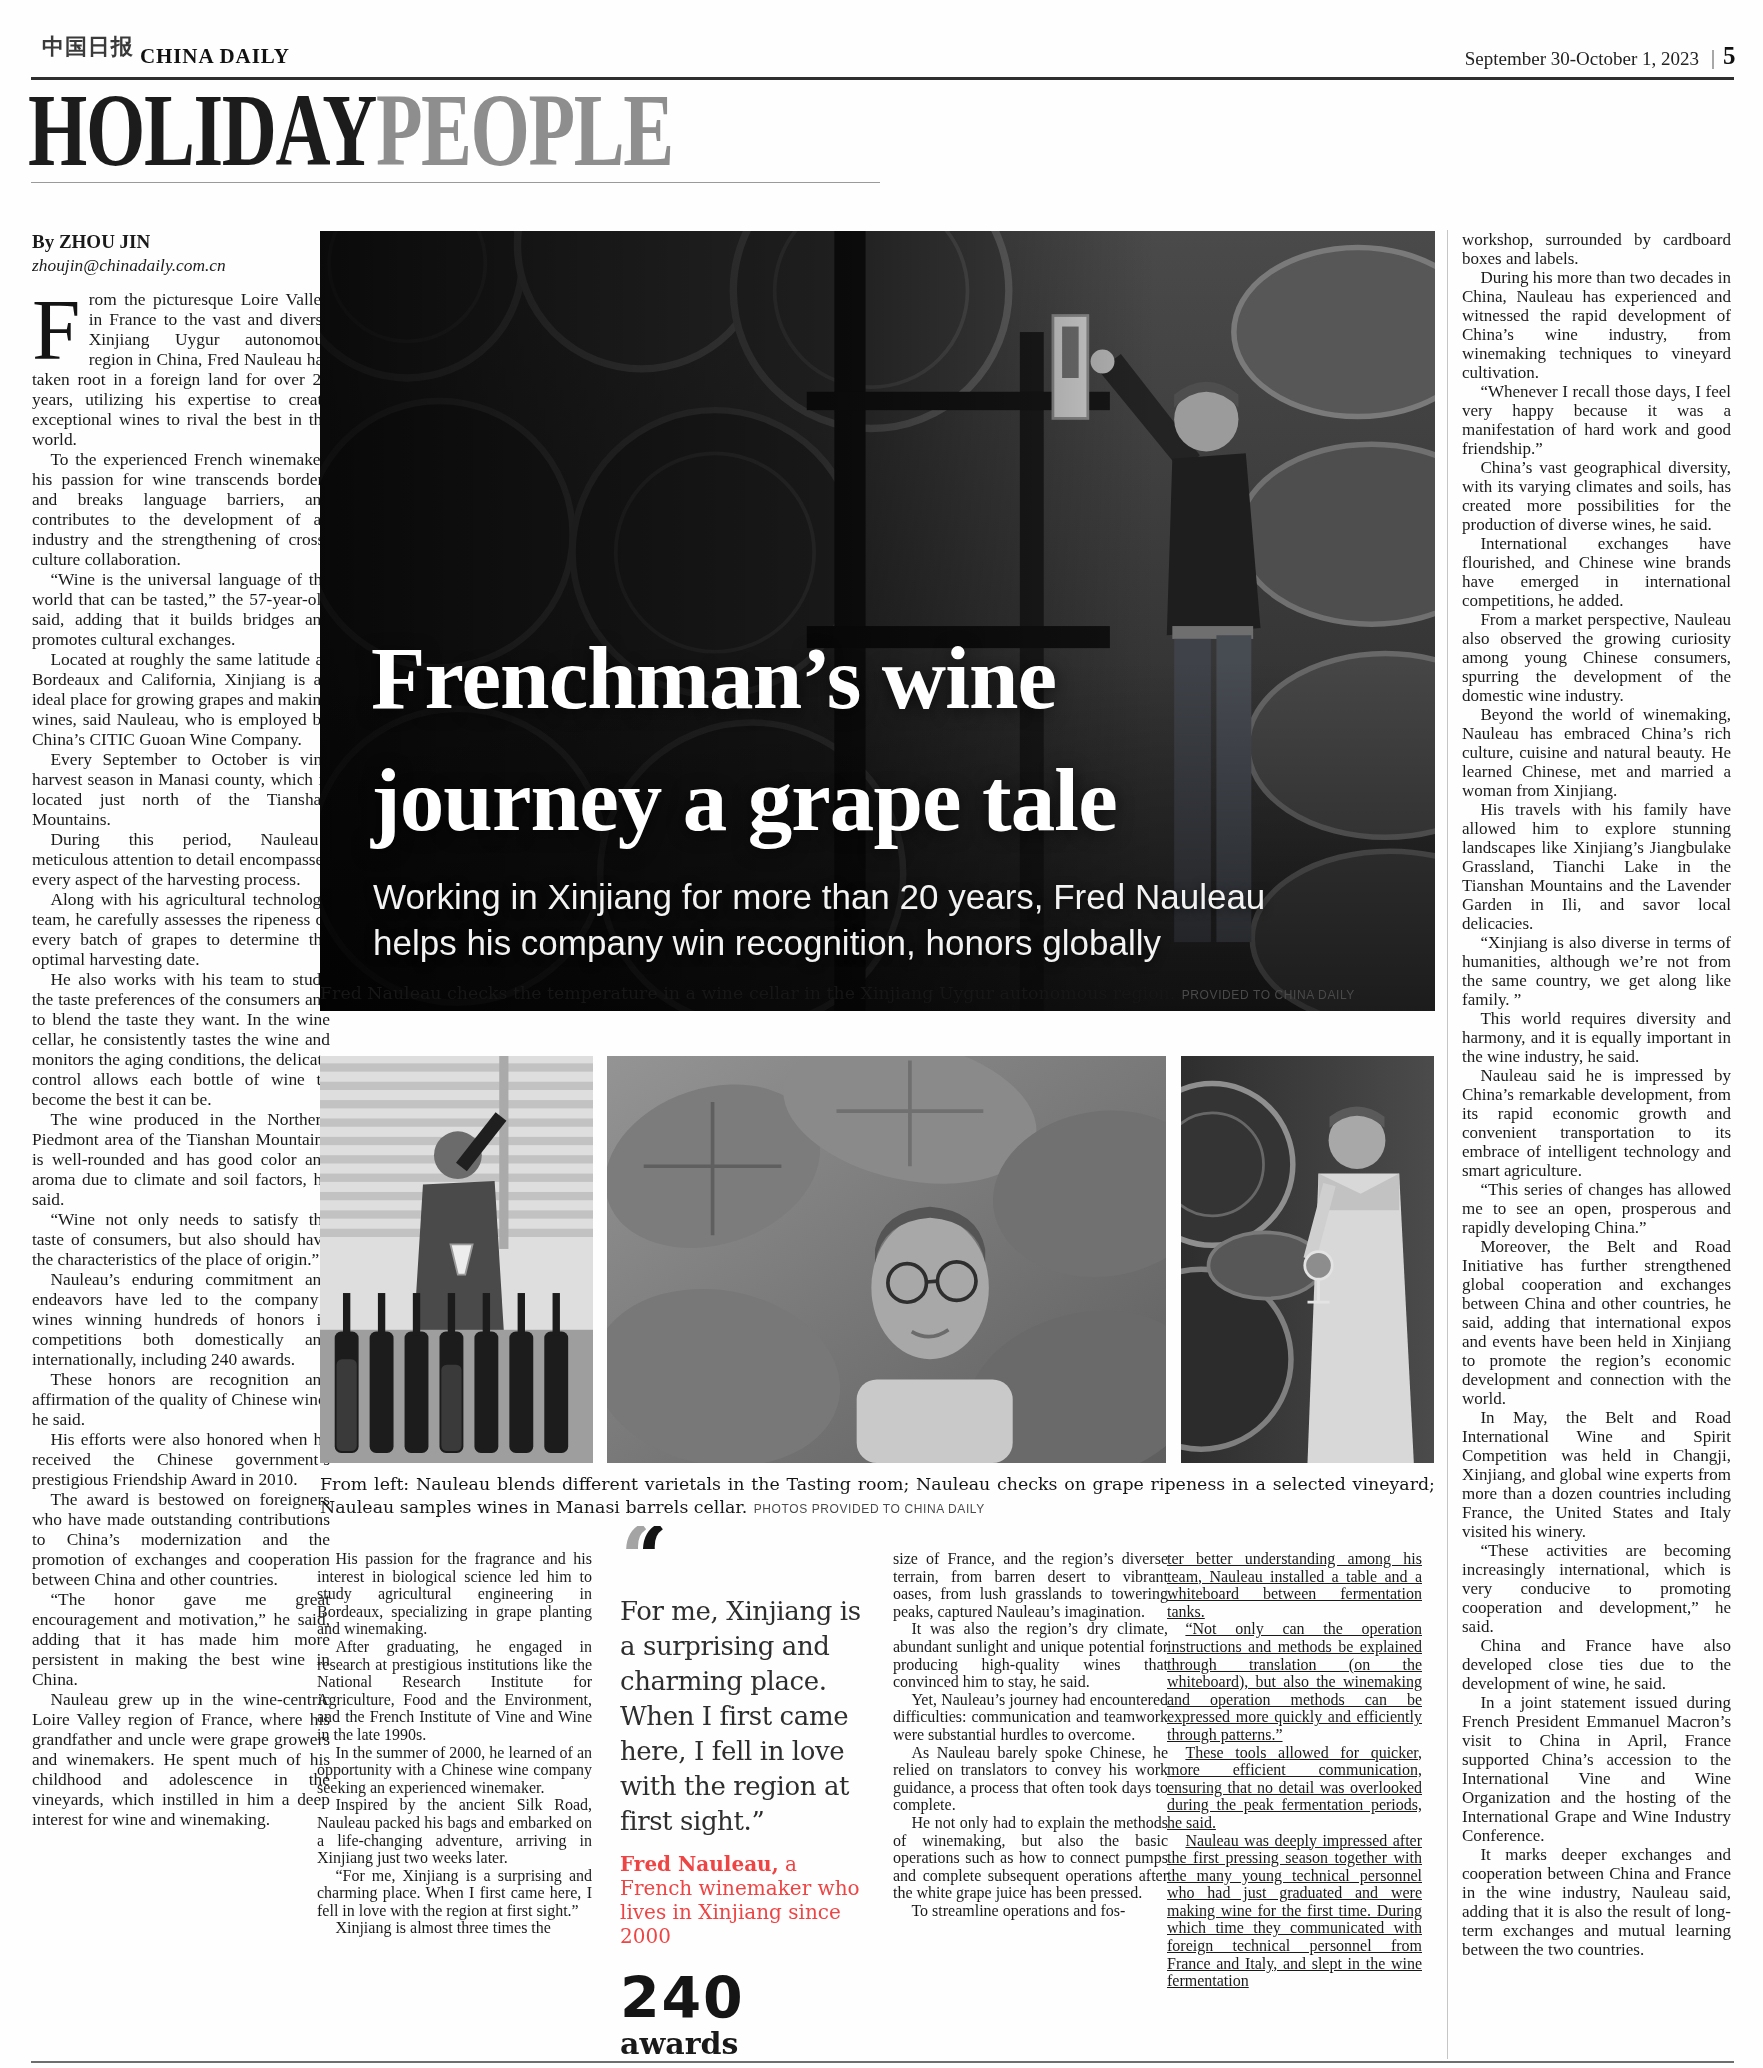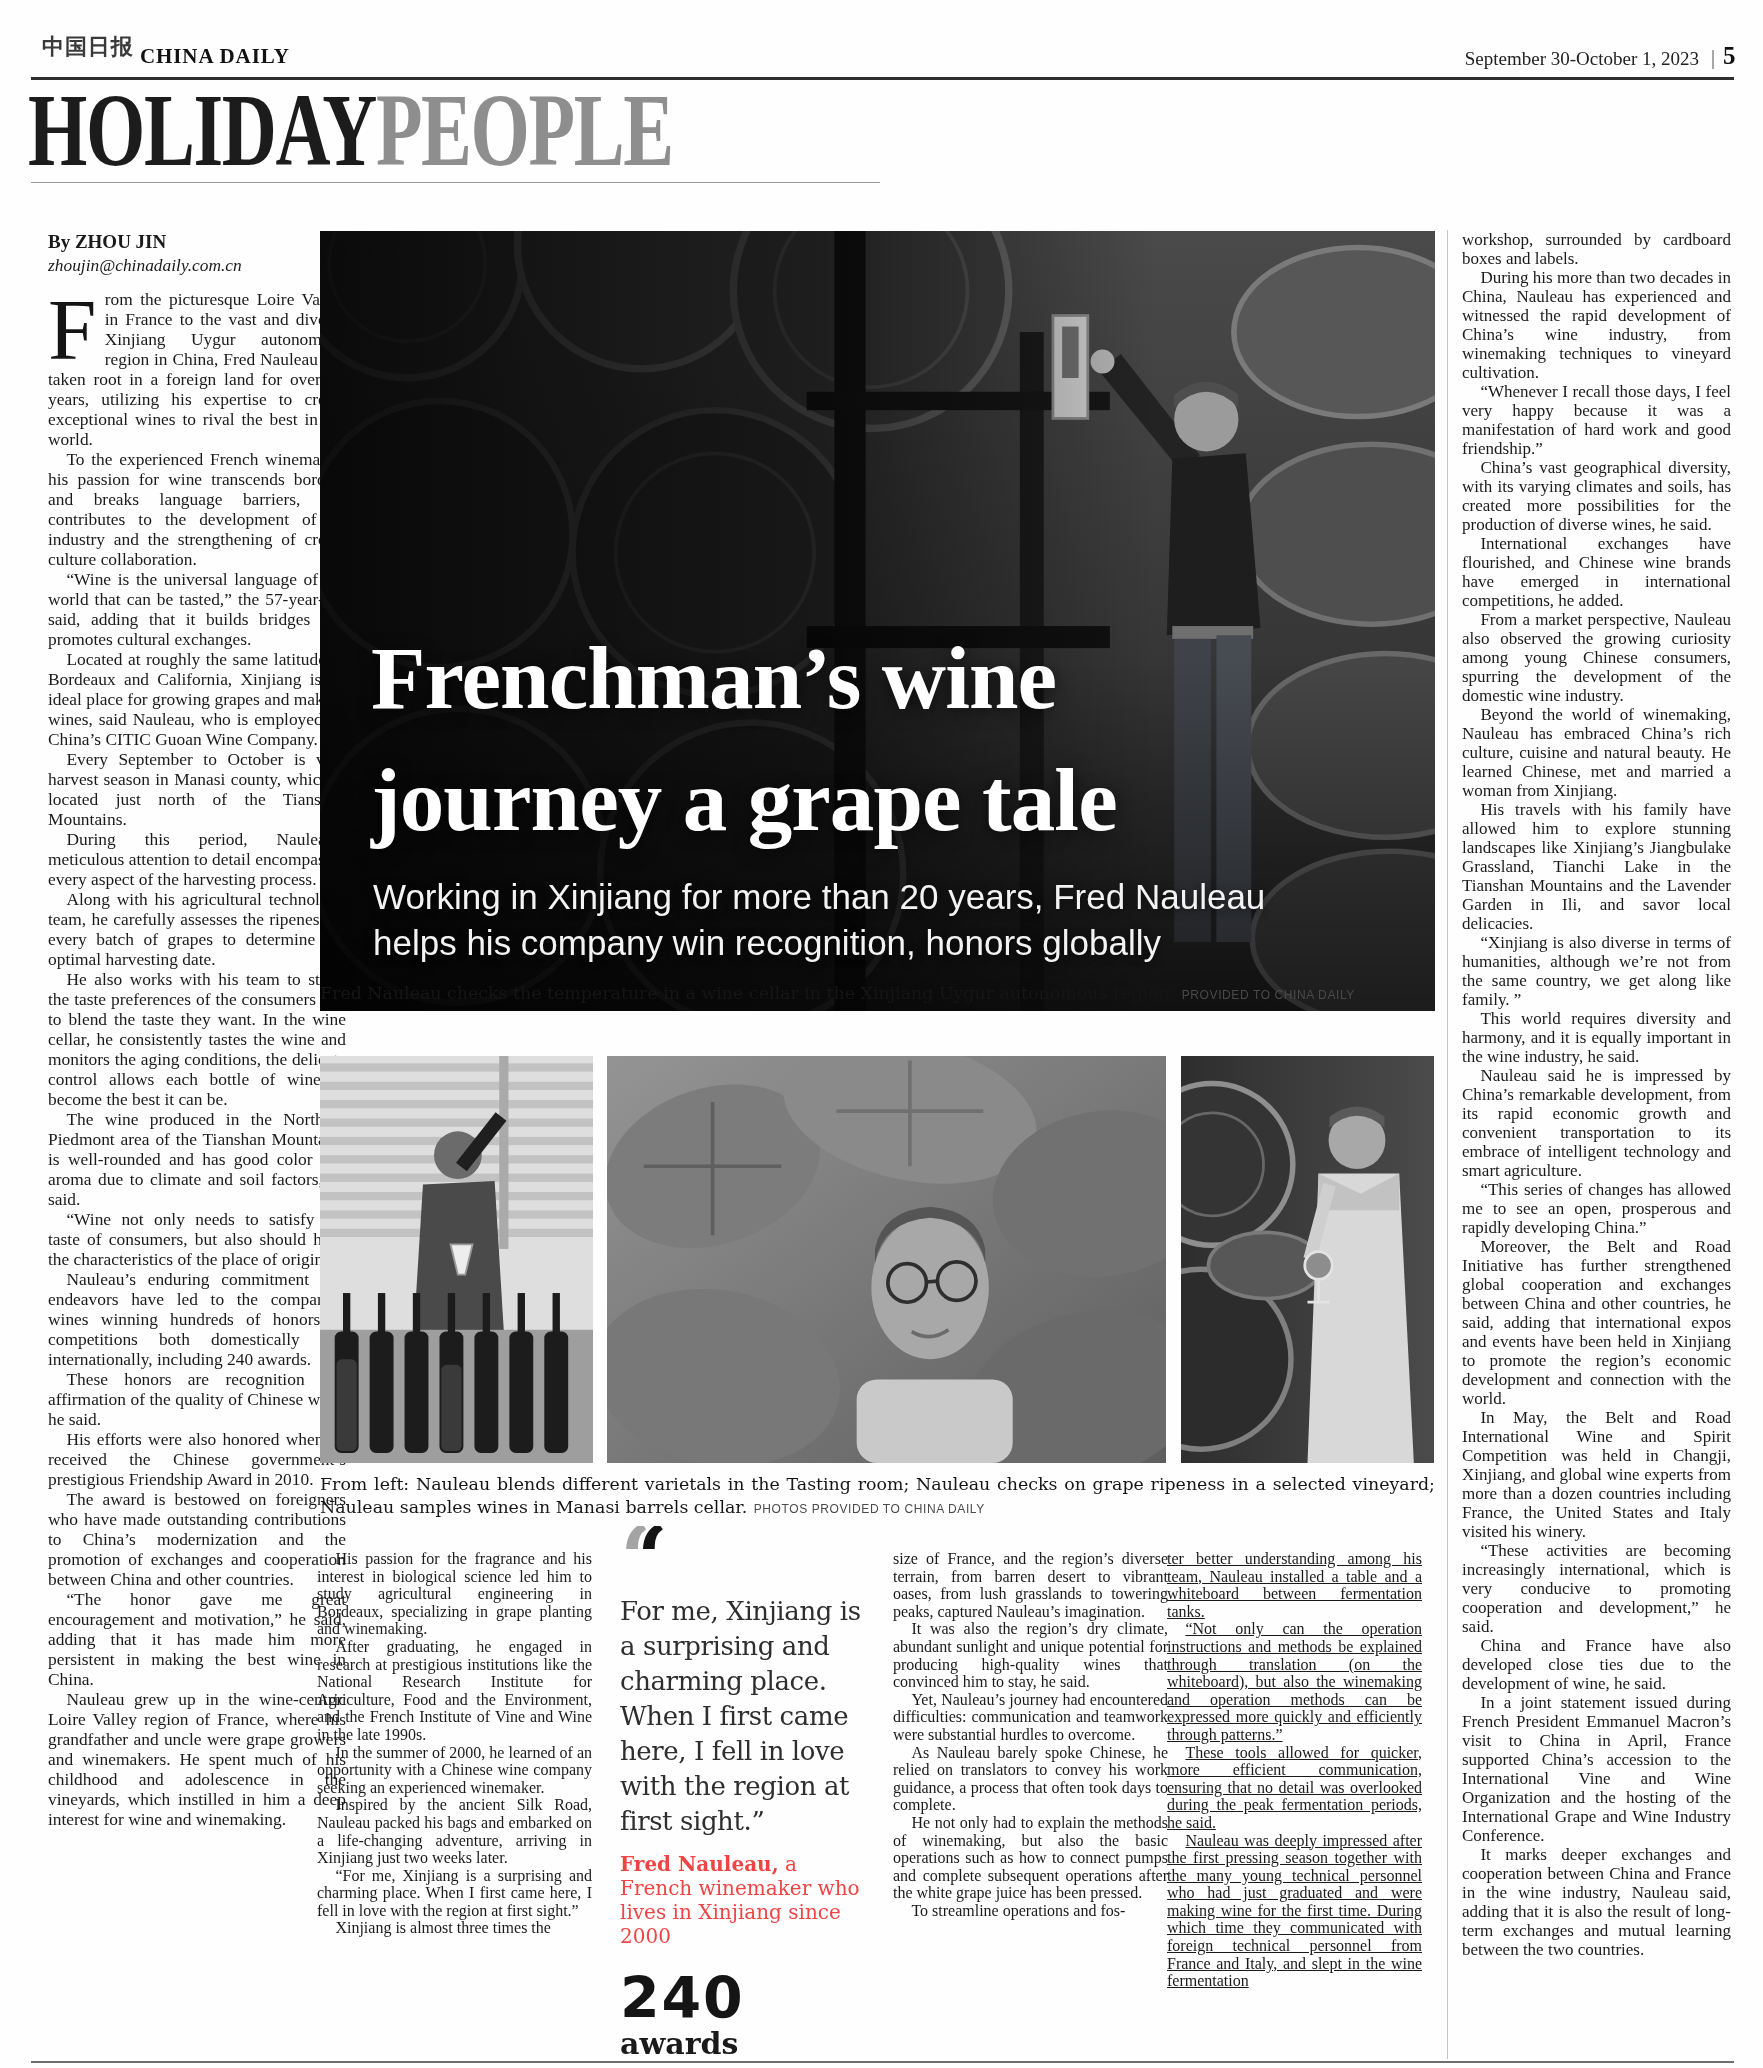--- a/index.html
+++ b/index.html
@@ -20,21 +20,21 @@
   .section-title{position:absolute;left:27.5px;top:84px;font-family:"Liberation Serif",serif;
         font-weight:700;font-size:103px;line-height:92px;letter-spacing:-1.8px;white-space:nowrap;
         transform:scaleX(.74);transform-origin:left;}
   .section-title .black{color:#1c1c1c;}
   .section-title .gray{color:#8e8e8e;}
   .title-rule{position:absolute;left:31px;top:182px;width:849px;height:0.9px;background:#9a9a9a;}
 
   
   .textcol p{margin:0;text-indent:18.4px;text-align:justify;}
   .no-indent-first p:first-child{text-indent:0;}
-  .col-left{position:absolute;left:48px;top:230px;width:298px;height:1831px;
+  .col-left{position:absolute;left:32px;top:230px;width:298px;height:1831px;
         font-size:17.4px;line-height:20px;overflow:hidden;}
   .byline{font-weight:bold;font-size:19px;line-height:24px;}
   .byline-email{font-style:italic;font-size:17.4px;line-height:22px;margin-bottom:13px;}
   .col-left .textcol p:first-child::first-letter{float:left;font-size:87px;line-height:.78;
         padding:7.3px 8.3px 0 0;color:#141414;}
   .col-right{position:absolute;left:1462px;top:230px;width:269px;height:1831px;
         font-size:17px;line-height:19px;overflow:hidden;}
   .col-rule{position:absolute;left:1447px;top:230px;width:0.9px;height:1829px;background:#c6c6c6;}
 
   .bcol{position:absolute;top:1550px;font-size:16px;line-height:17.6px;height:511px;overflow:hidden;}

